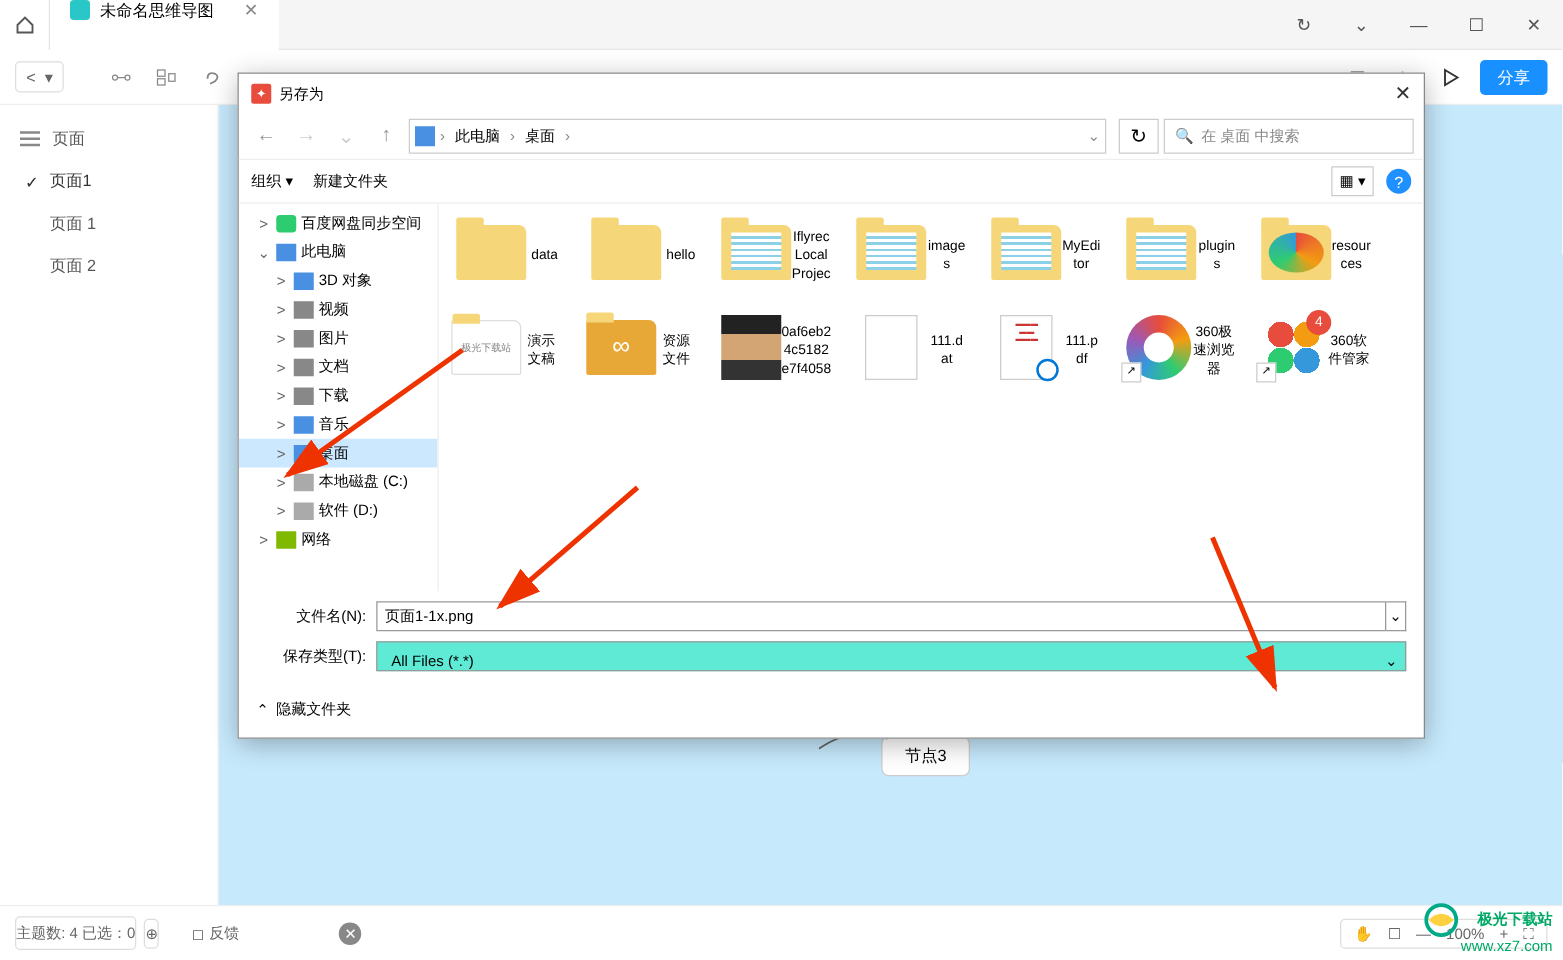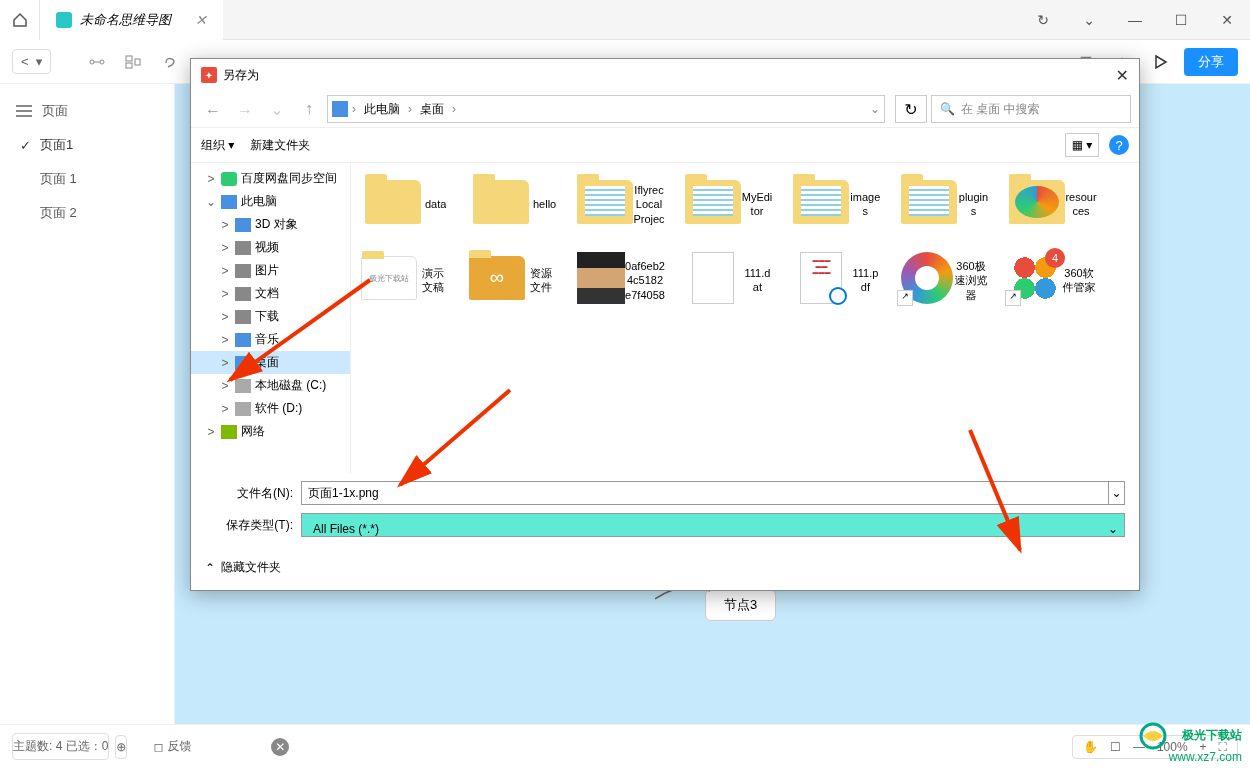--- a/index.html
+++ b/index.html
@@ -1,21 +1,21 @@
 <!DOCTYPE html>
 <html><head>
 <meta charset="utf-8">
 <style>
 * { margin: 0; padding: 0; box-sizing: border-box; font-family: "Microsoft YaHei", "Segoe UI", sans-serif; }
 body { width: 1250px; height: 768px; background: #fff; overflow: hidden; position: relative; }
 
 
 .titlebar { height: 40px; display: flex; align-items: center; background: #f5f5f5; border-bottom: 1px solid #e5e5e5; }
 .home-btn { width: 40px; height: 40px; display: flex; align-items: center; justify-content: center; background: #fff; border-right: 1px solid #e5e5e5; }
-.tab { display: flex; align-items: center; padding: 16px 16px; height: 40px; background: #fff; gap: 8px; font-size: 13px; font-style: italic; }
+.tab { display: flex; padding: 0 16px; height: 40px; background: #fff; gap: 8px; font-size: 13px; }
 .tab-icon { width: 16px; height: 16px; background: #29c7c7; border-radius: 3px; }
 .tab-close { margin-left: 16px; color: #888; font-size: 14px; }
 .window-controls { margin-left: auto; display: flex; }
 .wc { width: 46px; height: 40px; display: flex; align-items: center; justify-content: center; color: #555; font-size: 14px; }
 
 
 .toolbar { height: 44px; display: flex; align-items: center; padding: 0 12px; gap: 8px; border-bottom: 1px solid #eee; }
 .tb-btn { padding: 4px 8px; border: 1px solid #ddd; border-radius: 4px; color: #666; font-size: 13px; display: flex; align-items: center; }
 .tb-icon { width: 28px; height: 28px; display: flex; align-items: center; justify-content: center; color: #888; }
 .tb-spacer { flex: 1; }
@@ -313,27 +313,27 @@
           <div class="file-item">
             <div class="file-icon">
               <div class="folder-ico folder-full"></div>
             </div>
             <div class="file-label">IflyrecLocalProjectData</div>
           </div>
           <div class="file-item">
             <div class="file-icon">
               <div class="folder-ico folder-full"></div>
             </div>
+            <div class="file-label">images</div>
+          </div>
+          <div class="file-item">
+            <div class="file-icon">
+              <div class="folder-ico folder-full"></div>
+            </div>
             <div class="file-label">MyEditor</div>
-          </div>
-          <div class="file-item">
-            <div class="file-icon">
-              <div class="folder-ico folder-full"></div>
-            </div>
-            <div class="file-label">images</div>
           </div>
           <div class="file-item">
             <div class="file-icon">
               <div class="folder-ico folder-full"></div>
             </div>
             <div class="file-label">plugins</div>
           </div>
           <div class="file-item">
             <div class="file-icon">
               <div class="folder-ico">

